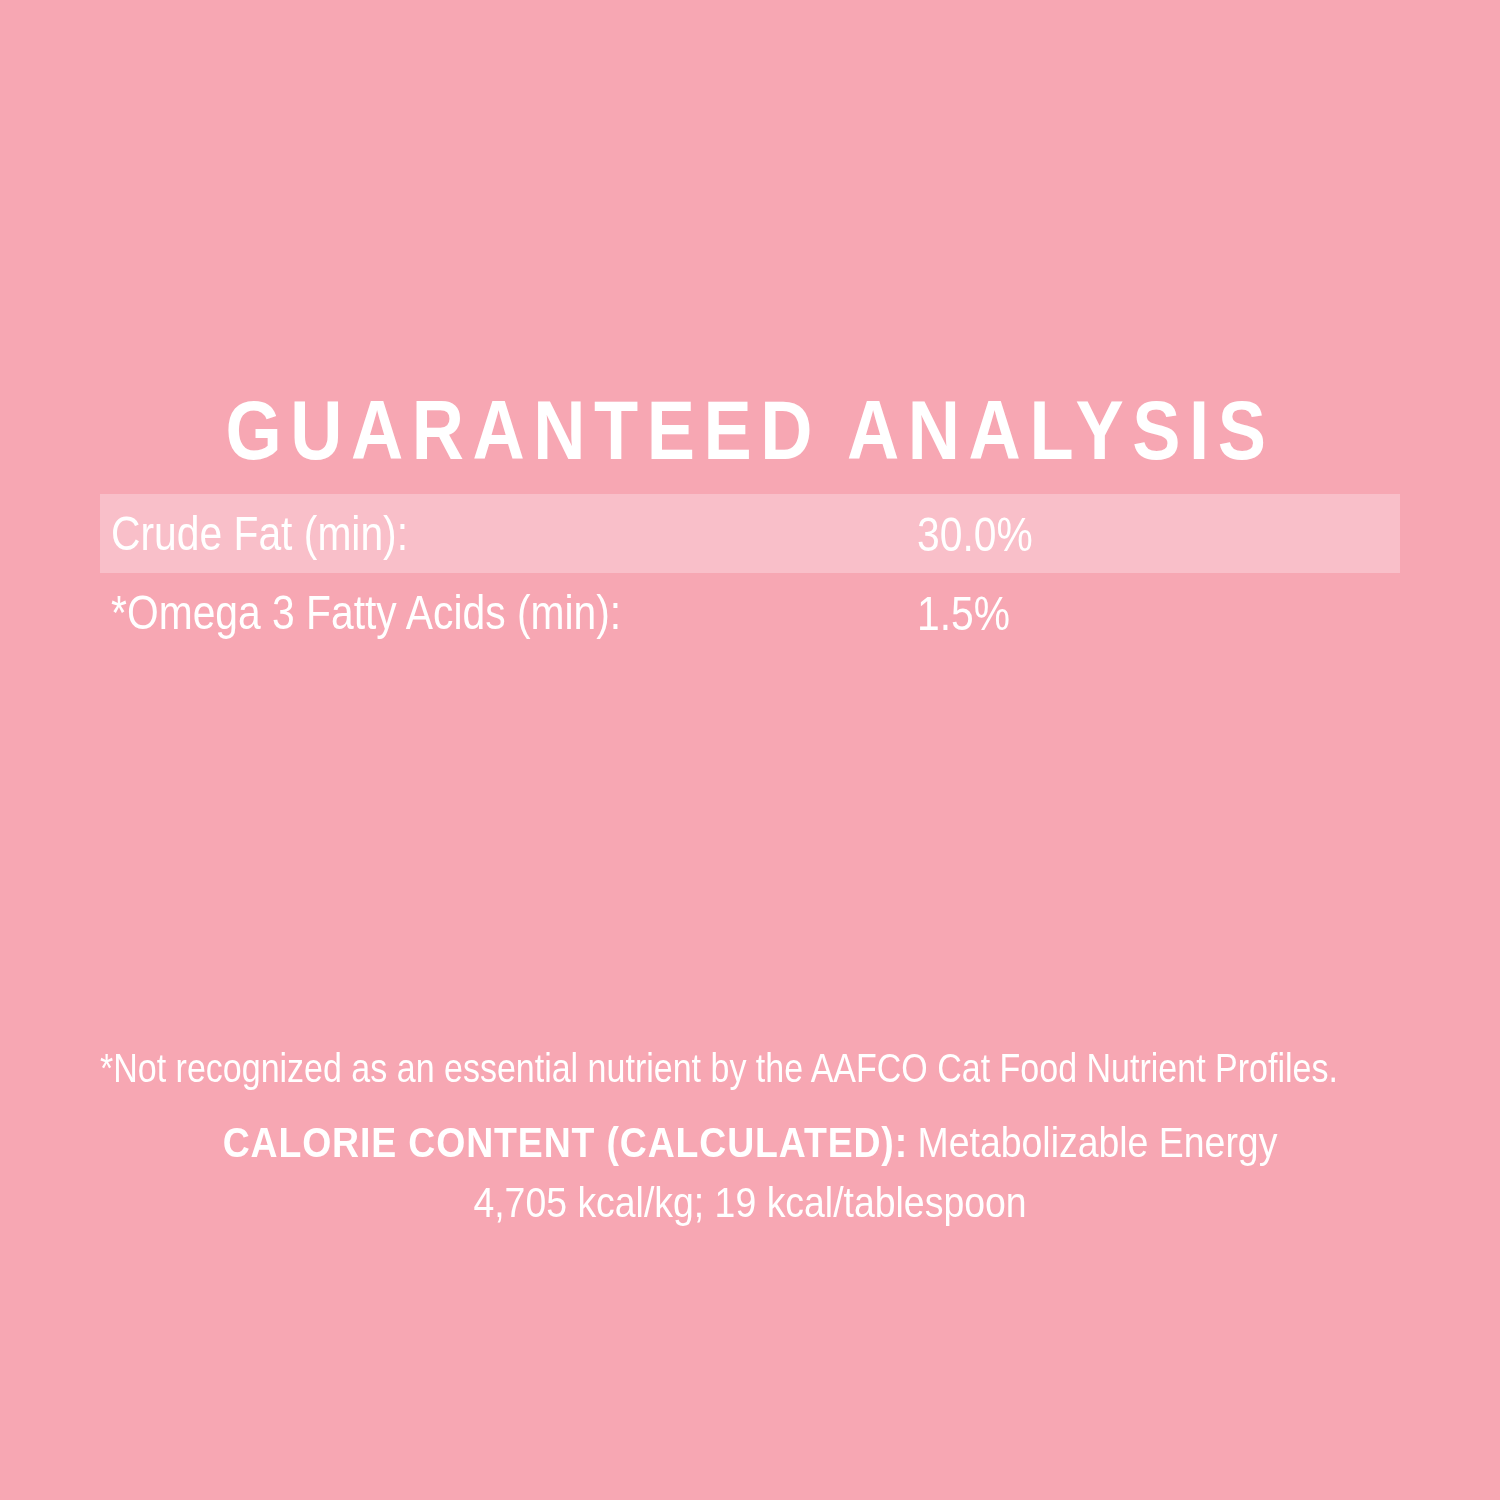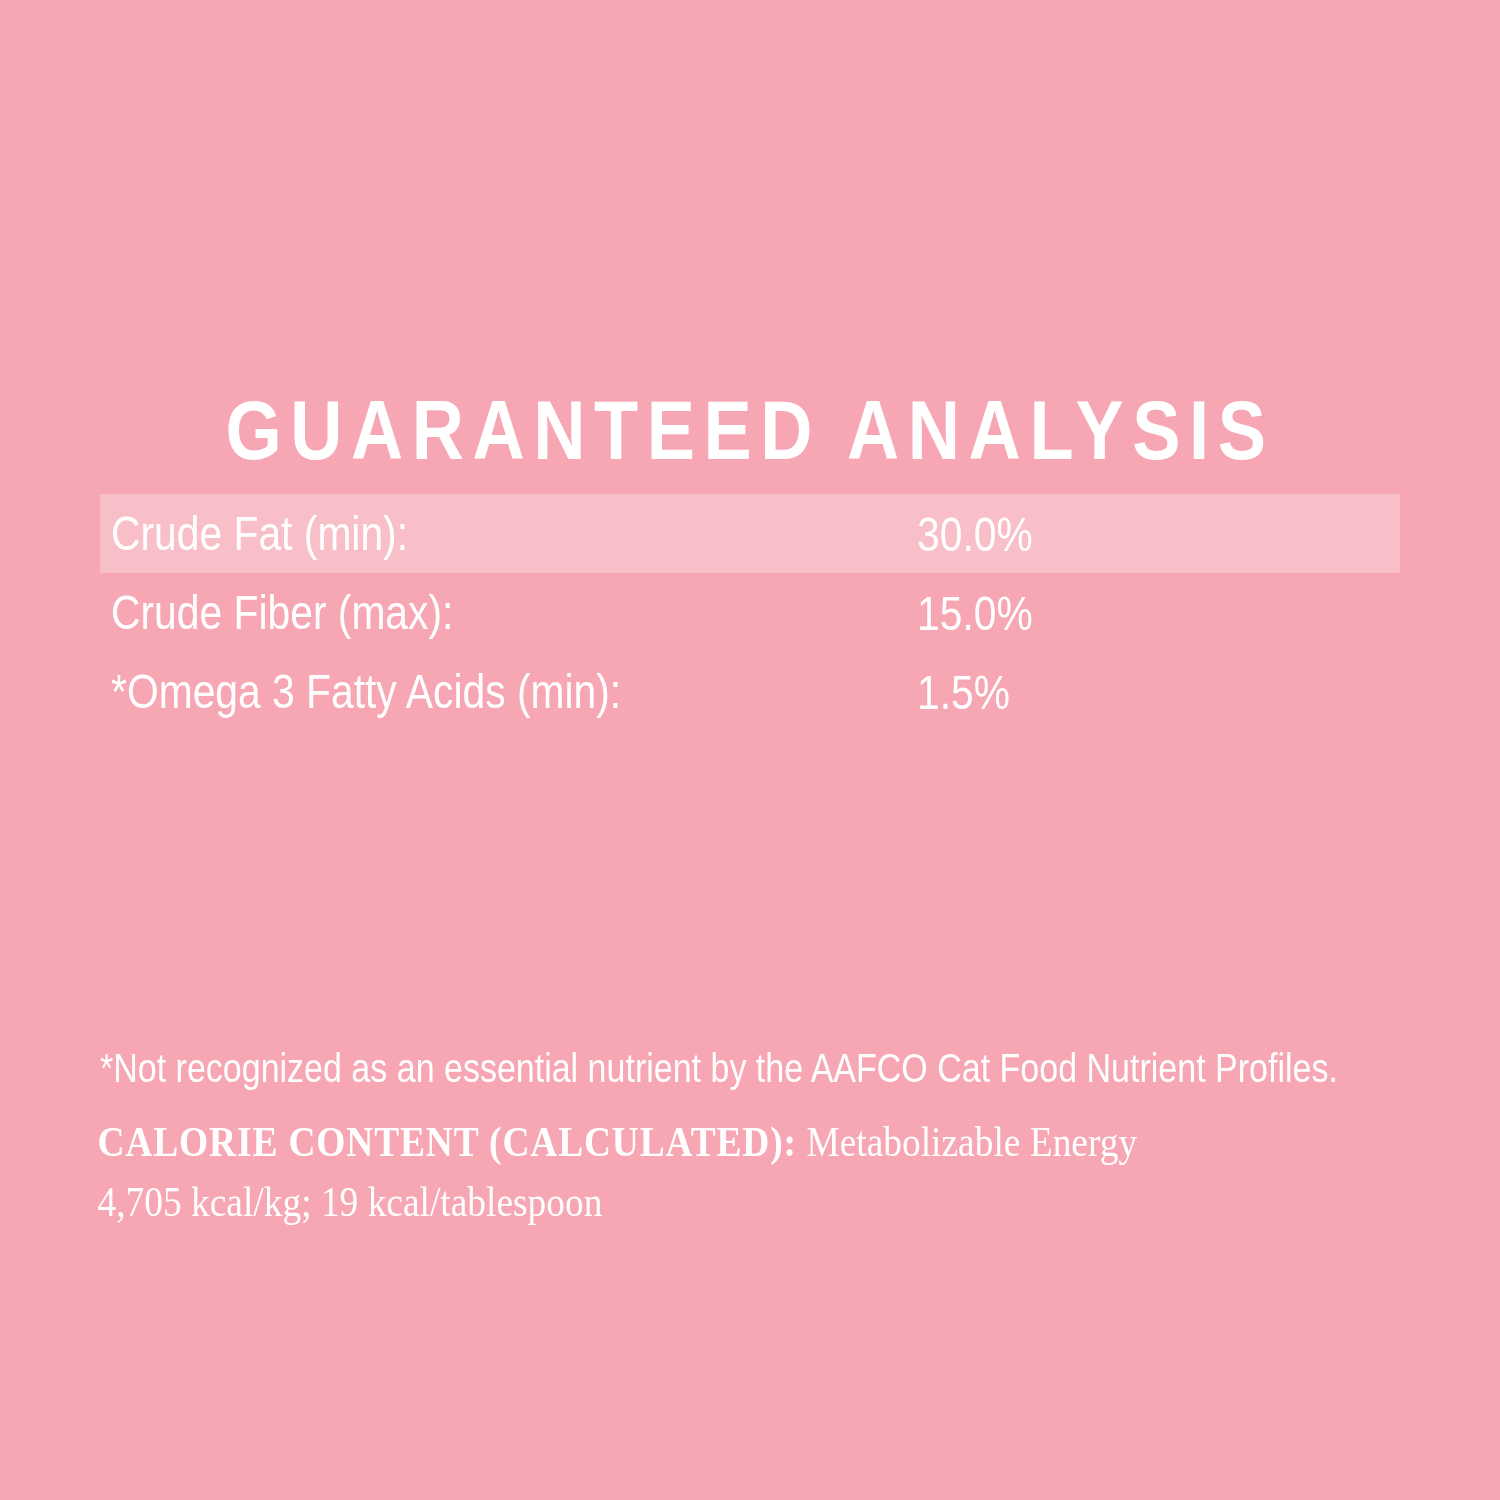--- a/index.html
+++ b/index.html
@@ -81,24 +81,23 @@
   .footnote .squeeze{
     display:inline-block;
     transform:scaleX(0.85);
     transform-origin:left center;
   }
   .calorie-block{
     position:absolute;
     top:1112px;
     left:0;
     width:1500px;
-    text-align:left;
+    text-align:center;
     font-size:43px;
     line-height:60px;
-    font-family:Liberation Serif, serif;
   }
   .calorie-line{
     white-space:nowrap;
     transform:scaleX(0.87);
     transform-origin:center;
   }
   .calorie-heading{
     font-weight:700;
     letter-spacing:1px;
   }
@@ -115,24 +114,20 @@
   <div class="panel-title">
     <span class="squeeze">GUARANTEED ANALYSIS</span>
   </div>
 
   <div class="analysis-table">
     <div class="arow striped">
       <span class="rlabel">Crude Fat (min):</span>
       <span class="rvalue">30.0%</span>
     </div>
     <div class="arow">
-      <span class="rlabel">Crude Fiber (max):</span>
-      <span class="rvalue">15.0%</span>
-    </div>
-    <div class="arow">
       <span class="rlabel">*Omega 3 Fatty Acids (min):</span>
       <span class="rvalue">1.5%</span>
     </div>
   </div>
 
   <div class="footnote">
     <span class="squeeze">*Not recognized as an essential nutrient by the AAFCO Cat Food Nutrient Profiles.</span>
   </div>
 
   <div class="calorie-block">

